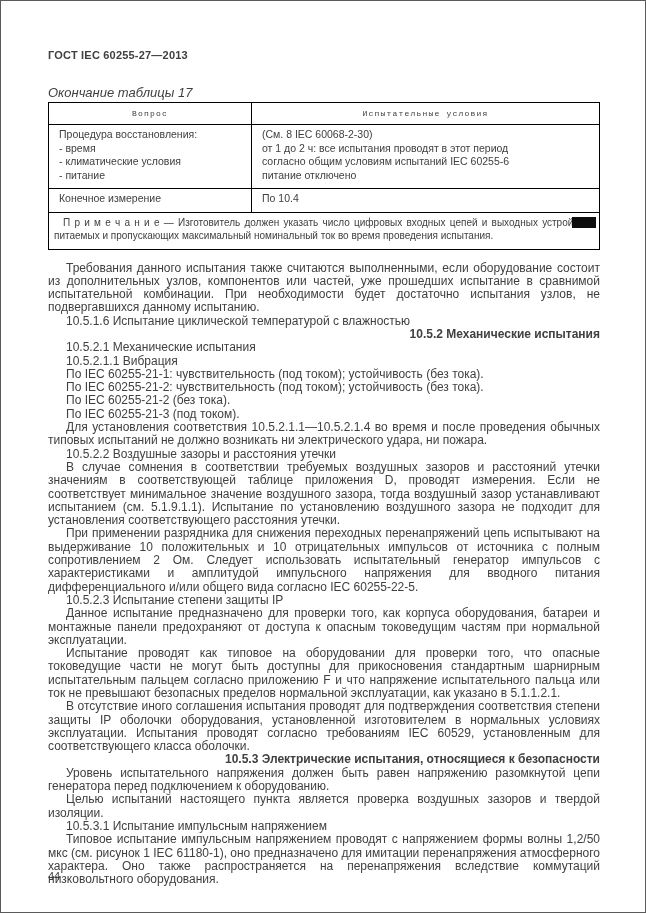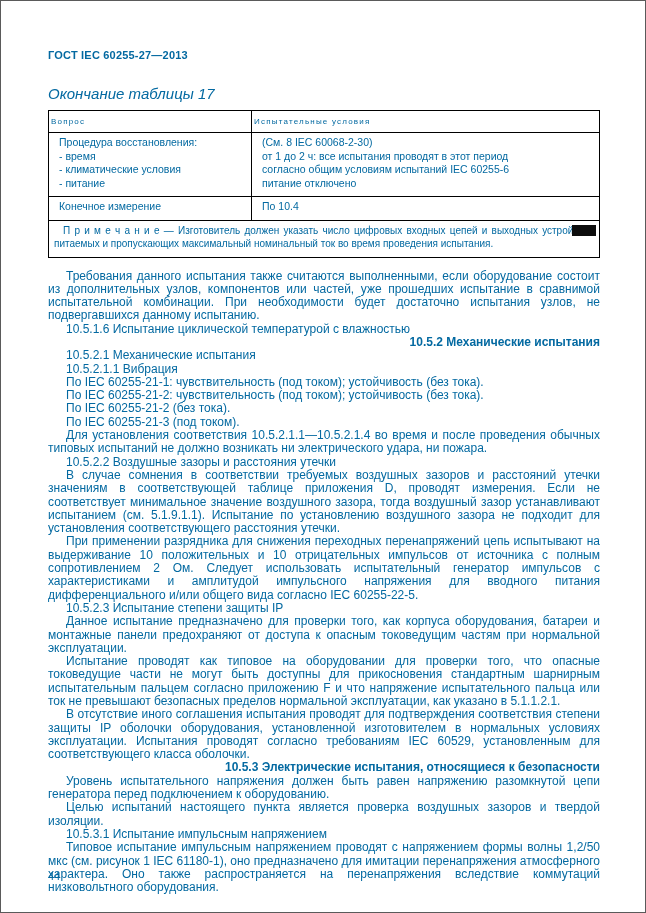--- a/index.html
+++ b/index.html
@@ -6,49 +6,50 @@
   .page {
     position: relative;
     width: 646px;
     height: 913px;
     margin: 0 auto;
     background: #ffffff;
     border: 1px solid #5a5a5a;
     box-sizing: border-box;
     padding: 48px 45px 0 47px;
     font-family: "Liberation Sans", sans-serif;
-    color: #0369a1;
+    color: #404040;
     overflow: hidden;
   }
   .doc-header {
     font-size: 11px;
     font-weight: bold;
     margin-bottom: 24px;
     letter-spacing: 0.2px;
   }
   .table-caption {
-    font-size: 15px;
+    font-size: 13px;
     font-style: italic;
-    margin-bottom: 8px;
+    margin-bottom: 2px;
   }
   table.spec-table {
     width: 100%;
     border-collapse: collapse;
     table-layout: fixed;
   }
   table.spec-table th,
   table.spec-table td {
     border: 1px solid #000;
   }
   table.spec-table th {
     font-size: 8px;
     font-weight: normal;
     letter-spacing: 1.2px;
-    text-align: left;
+    text-align: center;
     padding: 6px 2px;
+    font-family: Liberation Mono, monospace;
   }
   th.col-question { width: 198px; }
   td.cell-question, td.cell-conditions {
     font-size: 10.5px;
     line-height: 13.5px;
     vertical-align: top;
     padding: 3px 6px 6px 10px;
   }
   td.cell-question { }
   td.note-cell {

